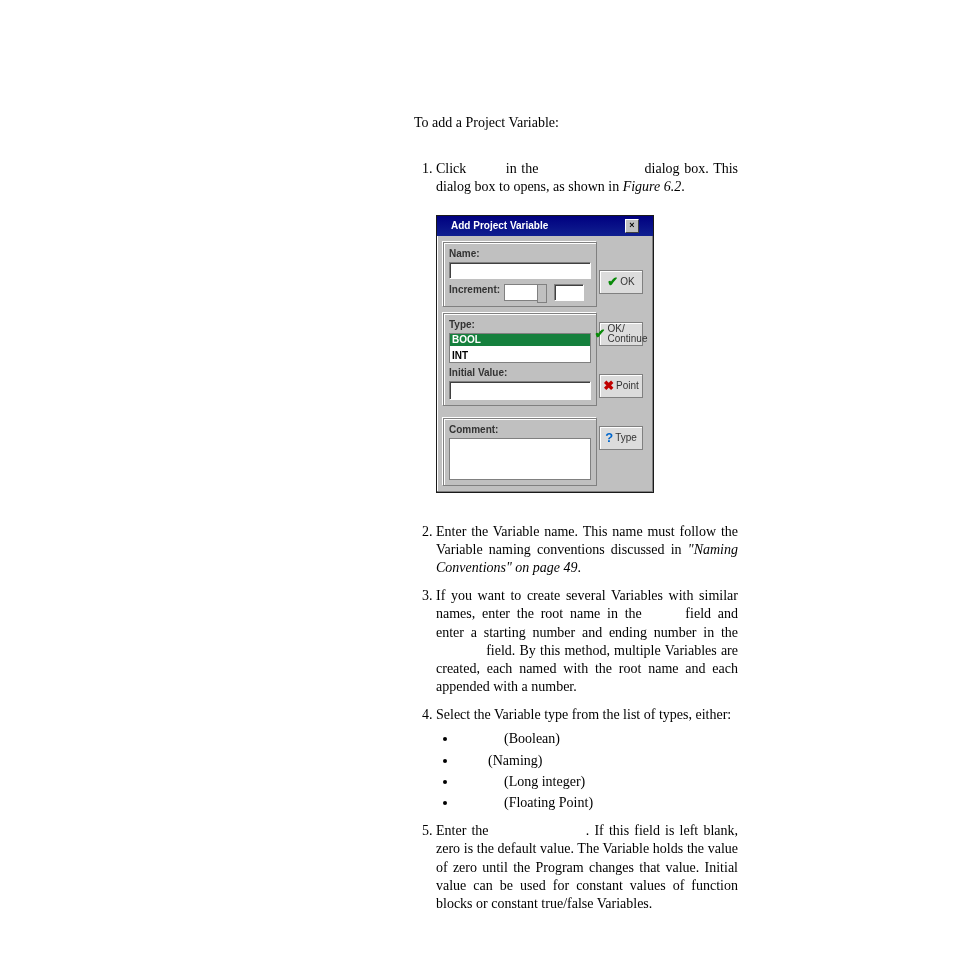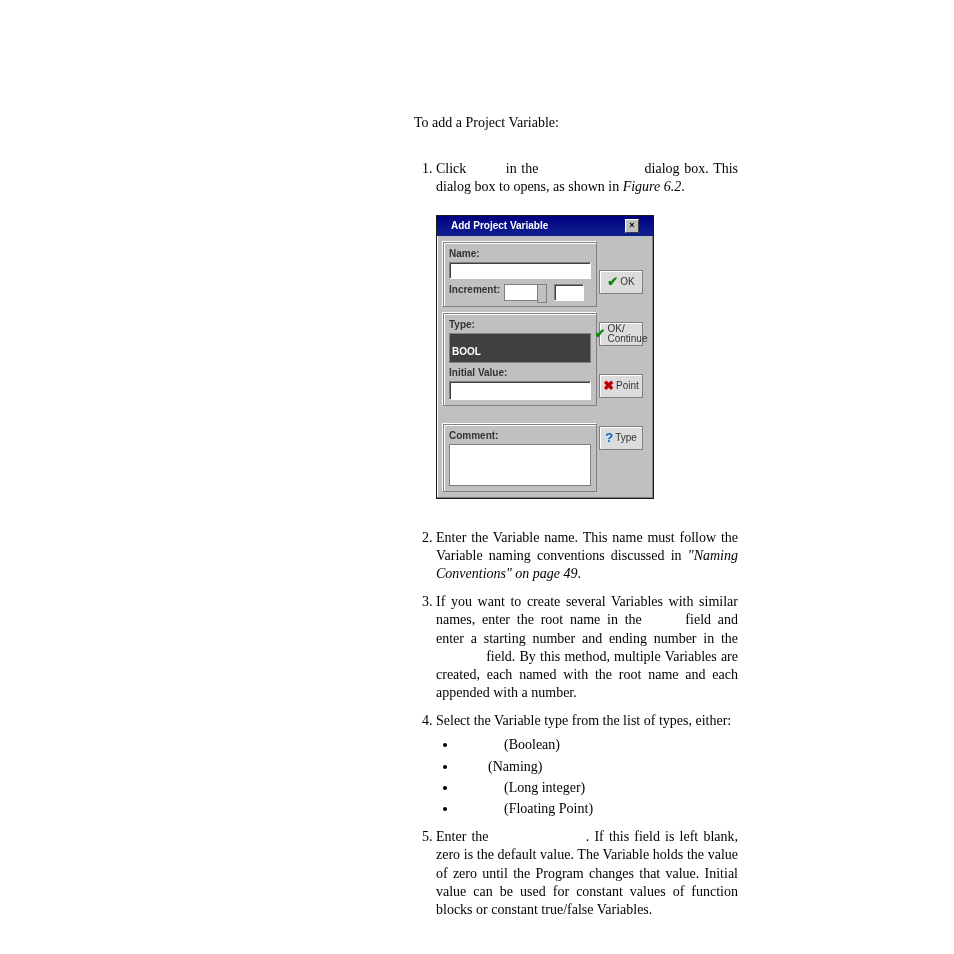--- a/index.html
+++ b/index.html
@@ -22,22 +22,22 @@
   .dlg .titlebar .xbtn{width:12px;height:12px;background:#c0c0c0;border:1px solid #fff;border-right-color:#404040;border-bottom-color:#404040;color:#000;font-size:9px;line-height:10px;text-align:center}
   .dlg .body{padding:6px;display:grid;grid-template-columns:1fr 48px;gap:2px}
   .panel{background:#c0c0c0;border:1px solid #808080;box-shadow:inset 1px 1px 0 #fff, -1px -1px 0 #fff;padding:5px}
   .panel .lbl{font-weight:bold;color:#333;margin-bottom:2px}
   .field{height:15px;background:#fff;border:1px solid #808080;box-shadow:inset 1px 1px 0 #404040;border-right-color:#fff;border-bottom-color:#fff}
   .incrow{display:flex;align-items:flex-start;margin-top:5px;font-weight:bold;color:#333}
   .incrow .spin{width:34px;height:15px;background:#fff;border:1px solid #808080;margin-left:4px;position:relative}
   .incrow .spin::after{content:"";position:absolute;right:-8px;top:-1px;width:8px;height:17px;background:#c0c0c0;border:1px solid #808080}
   .incrow .to{width:28px;margin-left:14px}
   .typebox{border:1px solid #808080;background:#fff;height:28px;overflow:hidden}
-  .typebox .sel{background:#404040;color:#fff;font-weight:bold;padding:12px 2px}
-  .typebox .opt{color:#000;font-weight:normal;padding:4px 2px}
+  .typebox .sel{background:#15803d;color:#fff;font-weight:bold;padding:0 2px}
+  .typebox .opt{color:#000;font-weight:bold;padding:4px 2px}
   .commentbox{border:1px solid #808080;background:#fff;height:40px;margin-top:2px}
   .btncol{display:flex;flex-direction:column;gap:28px;padding-top:28px}
   .wbtn{height:22px;width:42px;background:#dcdcdc;border:1px solid #808080;box-shadow:inset 1px 1px 0 #fff;display:flex;align-items:center;justify-content:center;font-size:9px;color:#333}
   .chk{color:#0a8a0a;font-weight:bold;font-size:13px;margin-right:2px}
   .xmark{color:#c00000;font-weight:bold;font-size:13px;margin-right:2px}
   .qmark{color:#0066cc;font-weight:bold;font-size:13px;margin-right:2px}
   .btncol .wbtn span.txt{font-size:10px;line-height:1}
 </style>
 </head>
 <body>
@@ -67,21 +67,21 @@
               <div>
                 <div class="panel" style="margin-bottom:6px">
                   <div class="lbl">Name:</div>
                   <div class="field"></div>
                   <div class="incrow">
                     <span>Increment:</span>
                     <div class="spin"></div>
                     <div class="field to"></div>
                   </div>
                 </div>
-                <div class="panel" style="margin-bottom:18px">
+                <div class="panel" style="margin-bottom:12px">
                   <div class="lbl">Type:</div>
                   <div class="typebox">
                     <div class="sel">BOOL</div>
                     <div class="opt">INT</div>
                   </div>
                   <div class="lbl" style="margin-top:4px">Initial Value:</div>
                   <div class="field" style="height:17px"></div>
                 </div>
                 <div class="panel">
                   <div class="lbl">Comment:</div>

